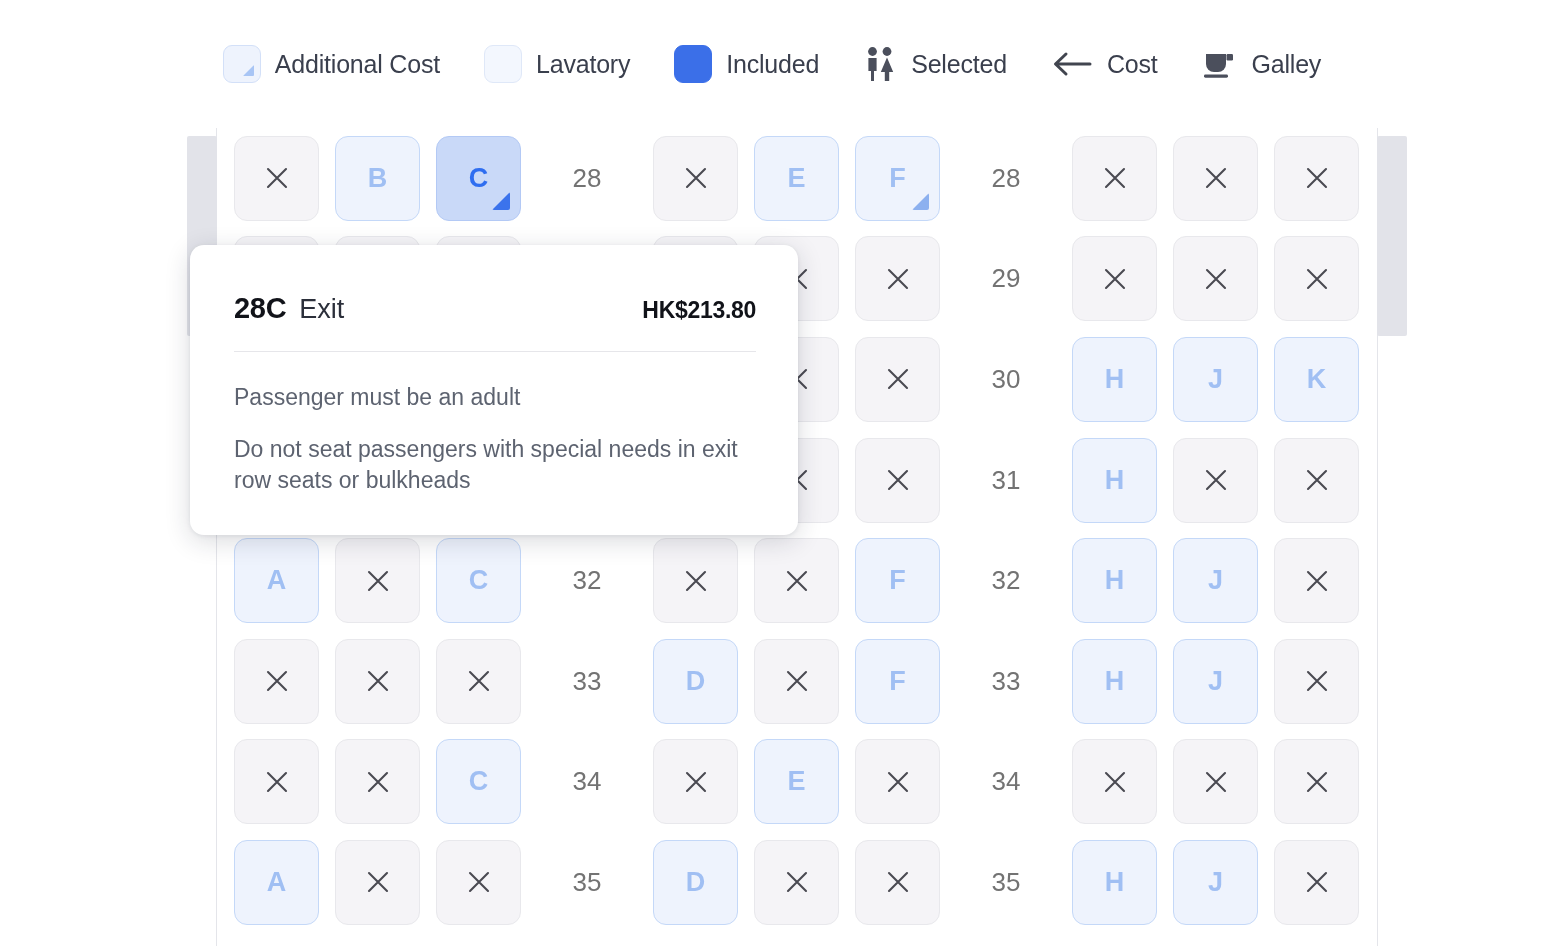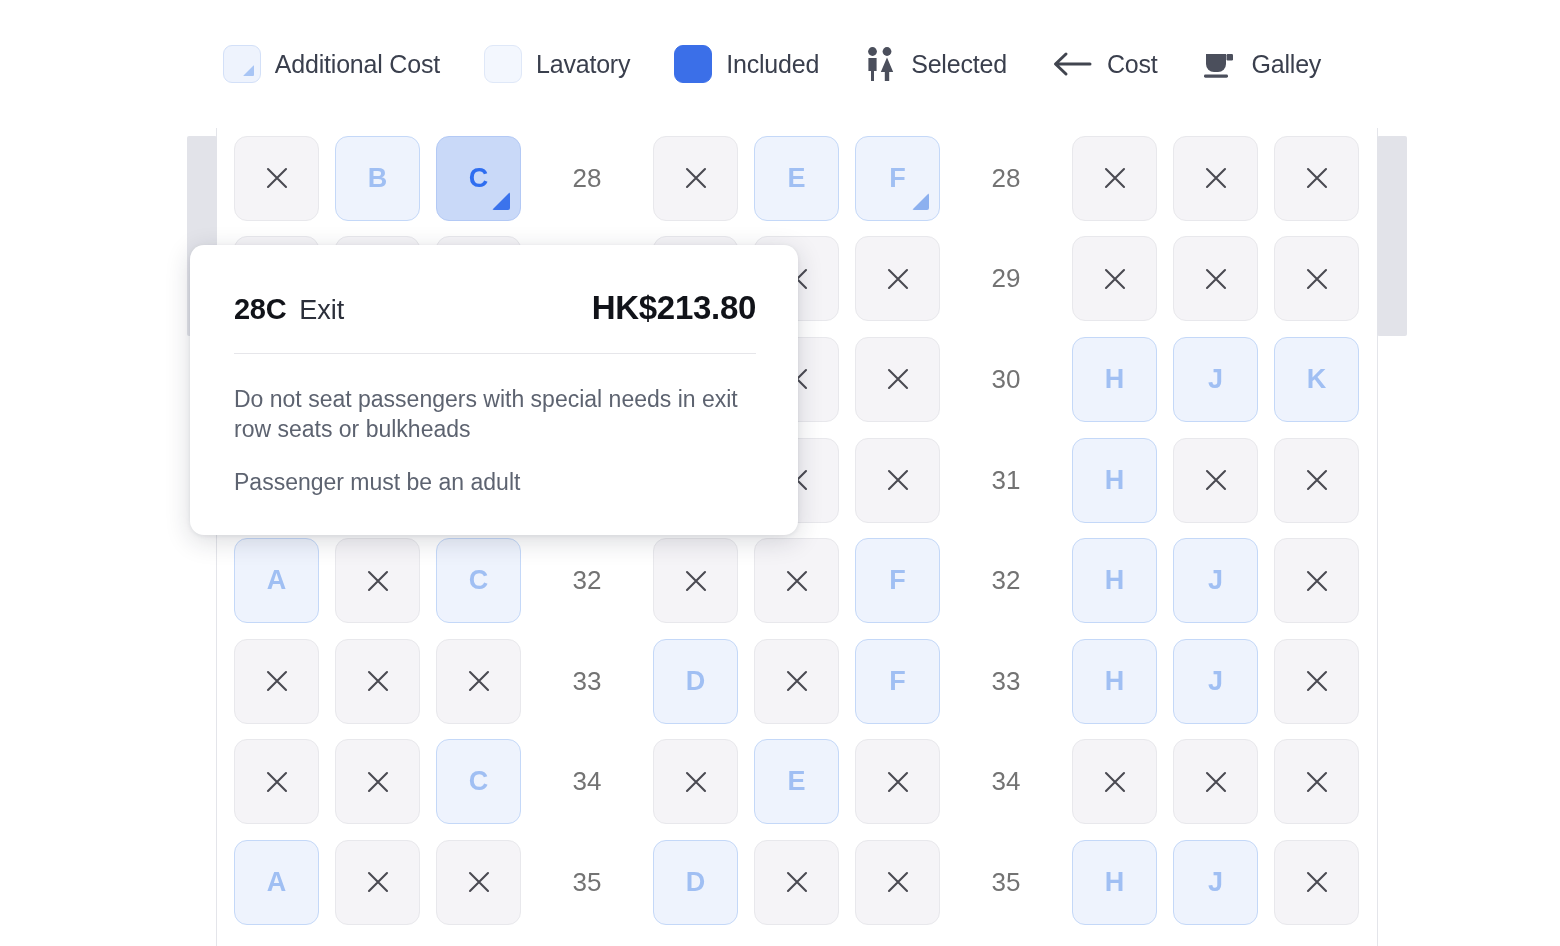--- a/index.html
+++ b/index.html
@@ -209,24 +209,25 @@
     font-size: 29px;
     font-weight: bold;
     color: #111319;
     letter-spacing: -0.3px;
   }
   .tt-seatword {
     font-size: 27px;
     color: #2b2f3a;
   }
   .tt-price {
-    font-size: 33px;
+    font-size: 23px;
     font-weight: bold;
     color: #111319;
     letter-spacing: -0.3px;
+    margin-top: 8px;
   }
   .tt-divider {
     margin-top: 26px;
     height: 1px;
     background: #e6e6ea;
   }
   .tt-body { margin-top: 30px; }
   .tt-note {
     font-size: 23px;
     color: #5d6370;
@@ -652,18 +653,18 @@
   <div class="tooltip">
     <div class="tt-head">
       <div class="tt-left">
         <span class="tt-seatno">28C</span>
         <span class="tt-seatword">Exit</span>
       </div>
       <span class="tt-price">HK$213.80</span>
     </div>
     <div class="tt-divider"></div>
     <div class="tt-body">
+      <p class="tt-note">Passenger must be an adult</p>
       <p class="tt-note">Do not seat passengers with special needs in exit row seats or bulkheads</p>
-      <p class="tt-note">Passenger must be an adult</p>
     </div>
   </div>
 
 </div>
 
 </body></html>

